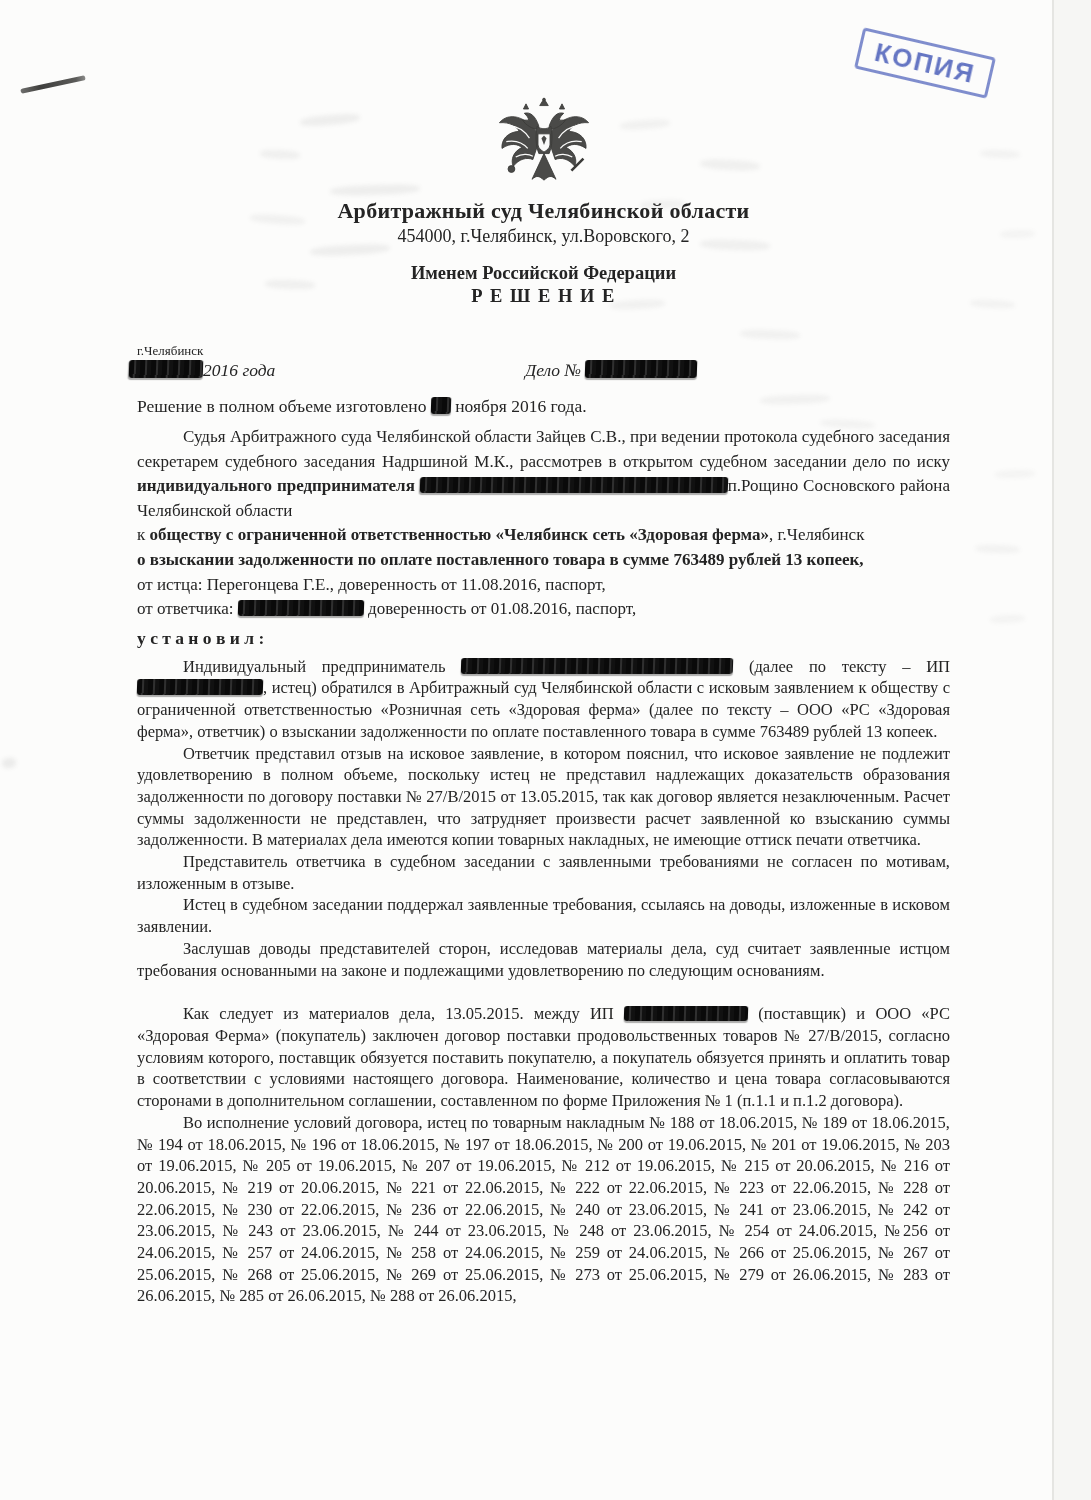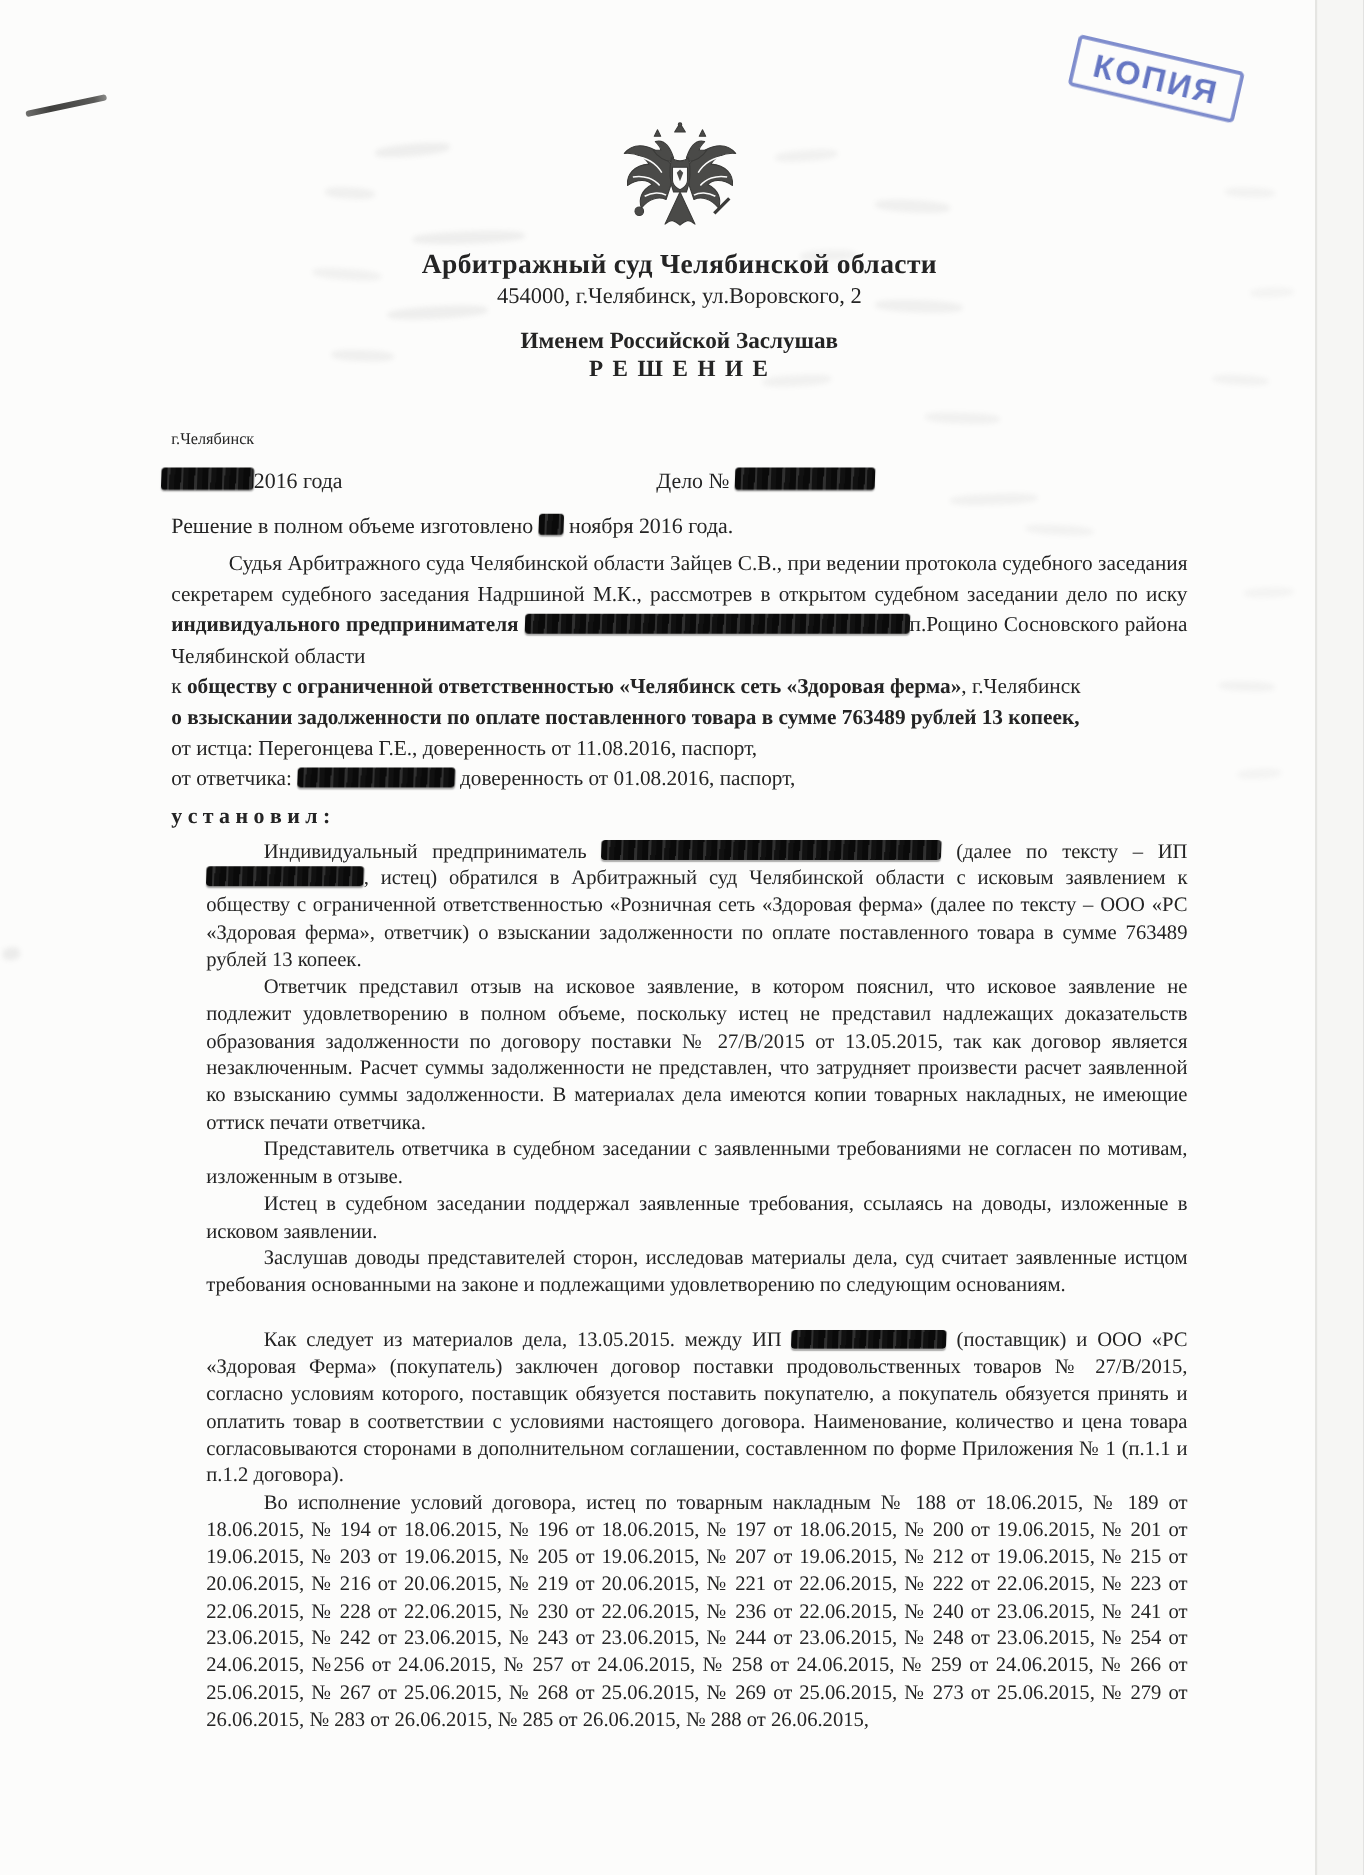--- a/index.html
+++ b/index.html
@@ -8,30 +8,30 @@
     background:#fcfcfb;overflow:hidden;
     font-family:"Liberation Serif","DejaVu Serif",serif;color:#242424;
   }
   .content{position:absolute;left:137px;top:0;width:813px;}
   .emblem{display:block;width:104px;height:96px;margin:97px auto 0;}
   .court-name{font-size:22px;font-weight:bold;text-align:center;margin-top:5px;letter-spacing:.3px;}
   .court-address{font-size:18px;text-align:center;margin-top:2px;}
   .in-name{font-size:18.5px;font-weight:bold;text-align:center;margin-top:16px;}
   .dec-title{font-size:18.5px;font-weight:bold;text-align:center;margin-top:2px;letter-spacing:1.5px;}
   .case-city{font-size:13px;margin-top:36px;}
-  .case-row{position:relative;height:27px;font-size:17.5px;margin-top:15px;}
+  .case-row{position:relative;height:27px;font-size:17.5px;margin-top:1px;font-style:italic;}
   .case-row .left{position:absolute;left:-8px;top:0;white-space:nowrap;}
   .case-row .right{position:absolute;left:388px;top:0;white-space:nowrap;}
   .announce{font-size:17.5px;margin-top:6px;line-height:26px;}
   .announce p{margin:0;}
   .intro{margin-top:6px;font-size:17px;line-height:24.6px;text-align:justify;}
   .intro p{margin:0;}
   .ind{text-indent:46px;}
   .heading{font-size:17.5px;font-weight:bold;margin:6px 0 7px;}
-  .bodytxt{font-size:16.5px;line-height:21.7px;text-align:justify;margin-left:28px;}
+  .bodytxt{font-size:16.5px;line-height:21.7px;text-align:justify;}
   .bodytxt p{margin:0;text-indent:46px;}
   .bodytxt p.gap{margin-top:22px;}
   .b{font-weight:bold;}
   .redact{
     display:inline-block;height:15px;vertical-align:-2px;border-radius:3px;
     background-image:repeating-linear-gradient(92deg,#0a0a0a 0 5px,#303030 5px 7px,#111 7px 11px);
     box-shadow:0 1px 1px rgba(20,20,20,.35);
     filter:blur(.4px);transform:skewX(-2deg);
   }
   .stamp{
@@ -83,21 +83,21 @@
         <path d="M60 66 L46 96 C52 91 54 92 60 97 C66 92 68 91 74 96 Z"></path>
         <circle cx="22" cy="84" r="4"></circle>
         <path d="M92 86 l14 -14" stroke-width="3" fill="none"></path>
         <path d="M53 43 h14 v12 c0 6 -7 9 -7 9 s-7 -3 -7 -9 z" fill="#fbfbfa"></path>
         <path d="M57 48 l3 -3 l3 3 l-3 8 z" stroke="none"></path>
       </g>
     </svg>
 
     <div class="court-name">Арбитражный суд Челябинской области</div>
     <div class="court-address">454000, г.Челябинск, ул.Воровского, 2</div>
-    <div class="in-name">Именем Российской Заслушав</div>
+    <div class="in-name">Именем Российской Федерации</div>
     <div class="dec-title">Р Е Ш Е Н И Е</div>
 
     <div class="case-city">г.Челябинск</div>
 
     <div class="case-row">
       <span class="left"><span class="redact" style="width: 74px; height: 18px;"></span><span>2016 года</span></span>
       <span class="right"><span>Дело № </span><span class="redact" style="width: 112px; height: 18px;"></span></span>
     </div>
 
     <div class="announce">

